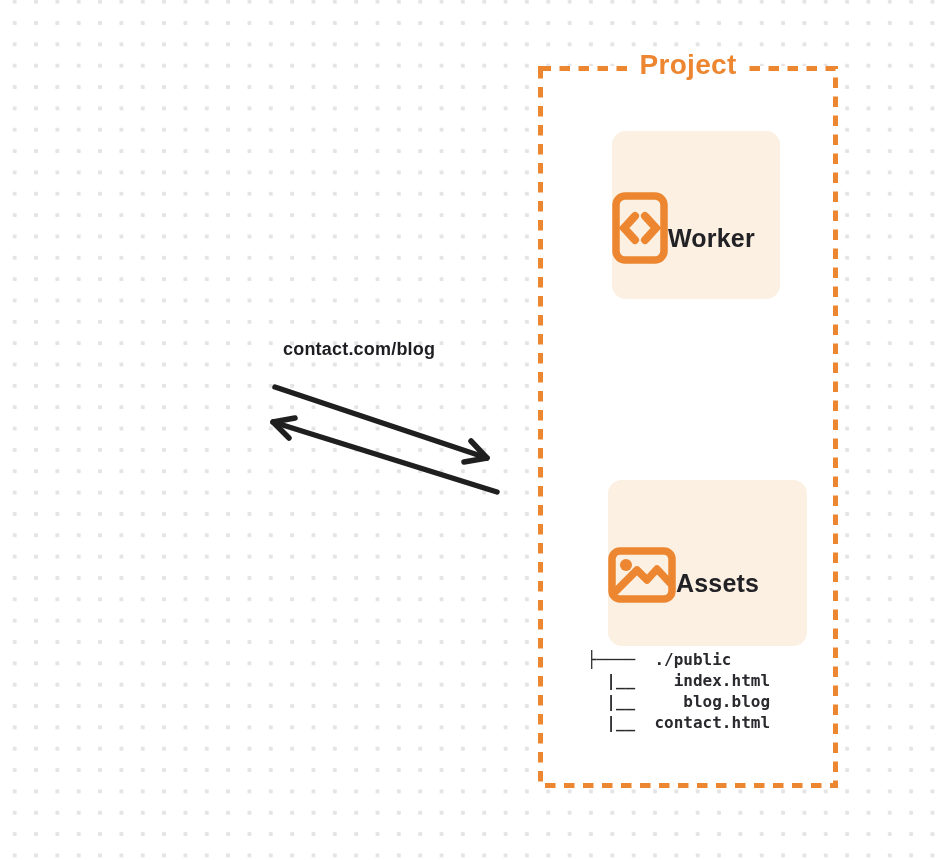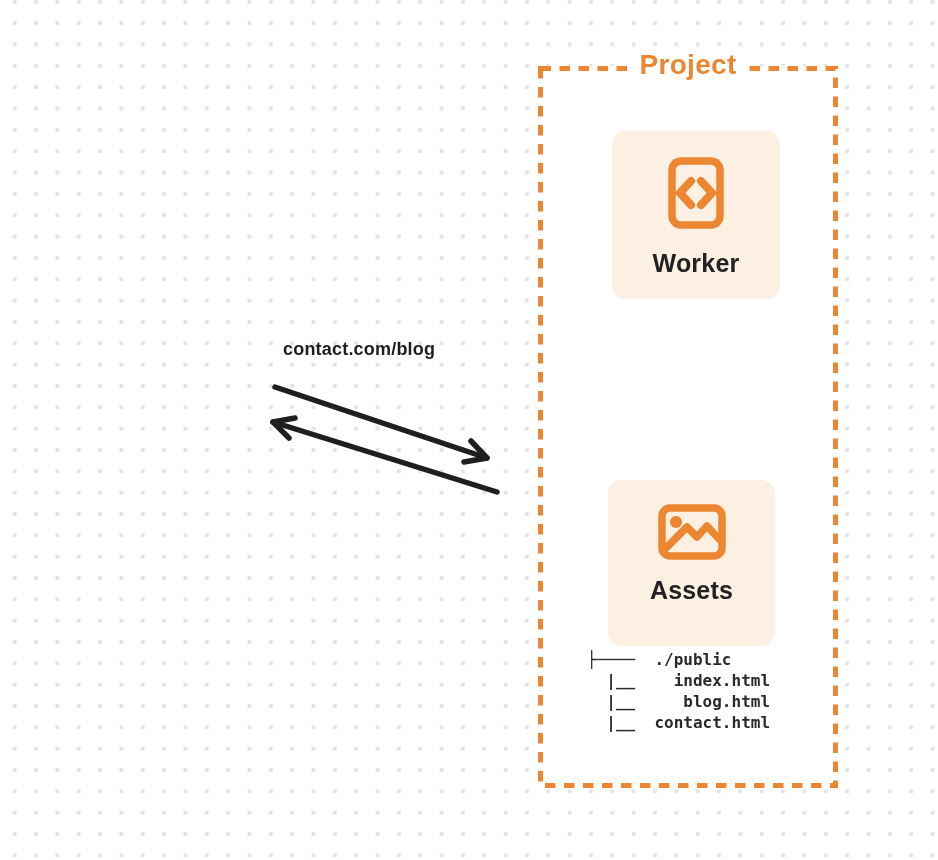--- a/index.html
+++ b/index.html
@@ -40,24 +40,24 @@
   }
   .project-border{position:absolute;left:0;top:0;width:300px;height:722px;}
   .project-label{
     position:absolute;left:50%;top:0;transform:translate(-50%,-54%);
     background:#ffffff;padding:0 9px;
     font-size:28px;font-weight:700;color:#ED8630;letter-spacing:.3px;
     white-space:nowrap;z-index:2;
   }
   .card{
     position:absolute;background:#FBF0E1;border-radius:14px;
-    display:flex;flex-direction:column;align-items:center;
+    display:flex;flex-direction:row;align-items:center;
   }
   .card-worker{left:74px;top:65px;width:168px;height:168px;padding-top:26px;box-sizing:border-box;}
-  .card-assets{left:70px;top:414px;width:167px;height:166px;padding-top:24px;box-sizing:border-box;}
+  .card-assets{left:70px;top:414px;width:199px;height:166px;padding-top:24px;box-sizing:border-box;}
   .card .icon{flex:0 0 auto;line-height:0;}
   .card .card-label{
     margin-top:20px;font-size:25px;font-weight:700;color:#222226;letter-spacing:.2px;
   }
   .card-assets .card-label{margin-top:16px;}
   
   .file-tree{
     position:absolute;left:49px;top:583px;margin:0;
     font-family:"DejaVu Sans Mono", monospace;
     font-size:16px;line-height:21px;font-weight:700;
@@ -106,17 +106,17 @@
           <rect x="4" y="4" width="60" height="48" rx="8" fill="none" stroke="#ED8630" stroke-width="7.5"></rect>
           <circle cx="18" cy="18" r="6" fill="#ED8630"></circle>
           <polyline points="8,44 29,23 39,33 49,22 62,36" fill="none" stroke="#ED8630" stroke-width="7.5" stroke-linejoin="round" stroke-linecap="round"></polyline>
         </svg>
       </span>
       <span class="card-label">Assets</span>
     </div>
 
     <pre class="file-tree">├────  ./public
   |__    index.html
-  |__     blog.html
+  |__     blog.blog
   |__  contact.html</pre>
   </div>
 
 </div>
 
 </body></html>

